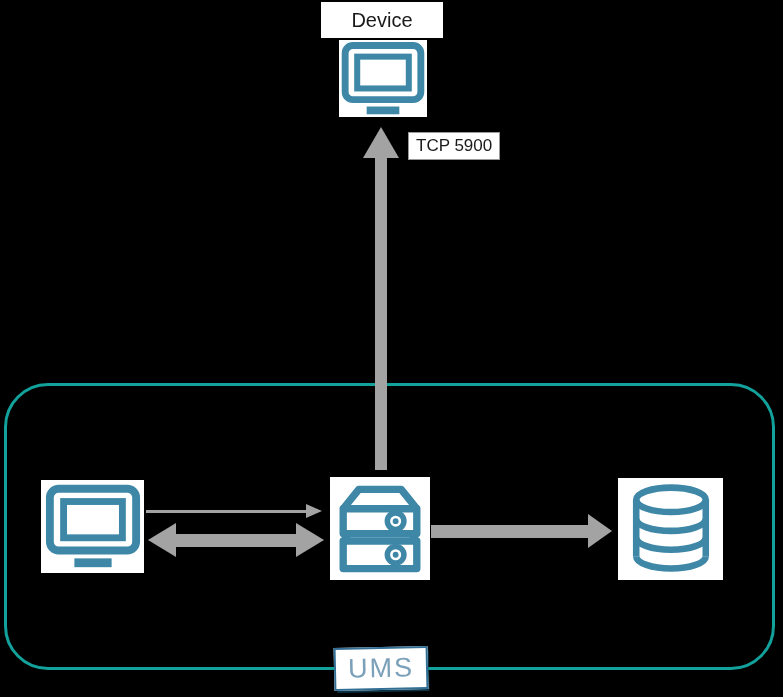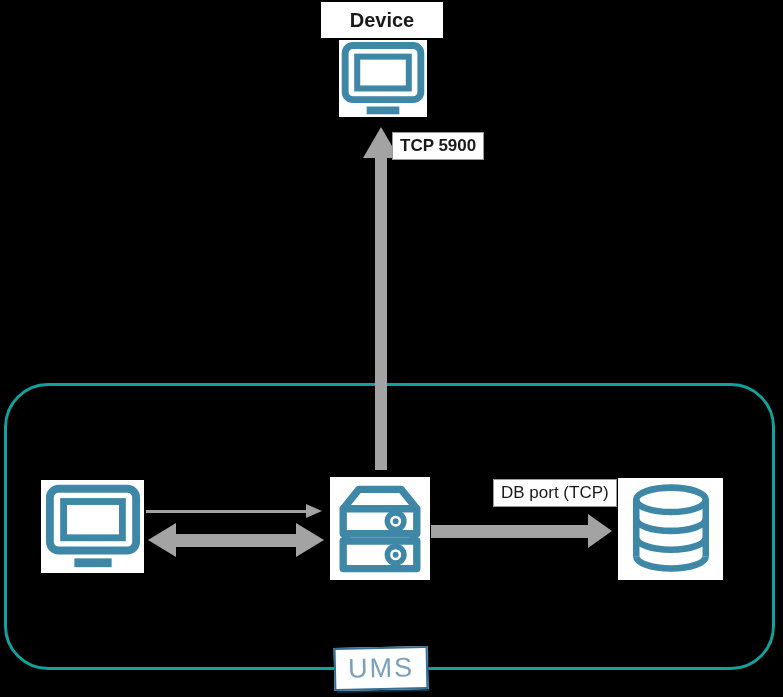--- a/index.html
+++ b/index.html
@@ -12,29 +12,29 @@
     display:flex;align-items:center;justify-content:center;z-index:6;}
   .icon-box svg{display:block;}
   .device-icon{left:339px;top:40px;width:88px;height:77px;}
   .console-icon{left:41px;top:480px;width:103px;height:93px;}
   .server-icon{left:330px;top:477px;width:100px;height:103px;}
   .db-icon{left:618px;top:478px;width:105px;height:102px;}
   
   .device-label{
     position:absolute;left:321px;top:2px;width:122px;height:36px;background:#fff;
     color:var(--label-text,#1a1a1a);font-size:20px;display:flex;align-items:center;
-    justify-content:center;z-index:7;font-weight:bold;
+    justify-content:center;z-index:7;
   }
   
   .conn-label{
     position:absolute;background:var(--label-bg,#fff);color:var(--label-text,#1a1a1a);
     border:1px solid var(--label-border,#999);font-size:17px;line-height:1;
     padding:4px 7px 5px 7px;z-index:8;white-space:nowrap;
   }
-  .tcp5900{left:392px;top:132px;font-weight:bold;}
+  .tcp5900{left:408px;top:132px;}
   .tcp8443{left:243px;top:461px;}
   .dbport{left:493px;top:479px;}
   
   .ums-container{
     position:absolute;left:4px;top:383px;width:771px;height:287px;box-sizing:border-box;
     border:3px solid var(--container-teal,#12a19b);border-radius:44px;z-index:1;
   }
   .ums-label-box{
     position:absolute;left:334px;top:647px;width:94px;height:43px;background:#fff;
     border:2px solid var(--ums-box-border,#336f95);box-sizing:border-box;z-index:9;
@@ -108,21 +108,20 @@
       <rect x="10" y="65" width="80" height="30" fill="none" stroke="currentColor" stroke-width="8" stroke-linejoin="round"></rect>
       <circle cx="67" cy="43.5" r="9" fill="none" stroke="currentColor" stroke-width="6"></circle>
       <circle cx="67" cy="43.5" r="3.2" fill="currentColor"></circle>
       <circle cx="67" cy="80" r="9" fill="none" stroke="currentColor" stroke-width="6"></circle>
       <circle cx="67" cy="80" r="3.2" fill="currentColor"></circle>
     </svg>
   </div>
 
   <div class="arr r-shaft"></div>
   <div class="arr r-head"></div>
-  <div class="conn-label dbport">DB port (TCP)</div>
 
   <div class="icon-box db-icon">
     <svg width="96" height="94" viewBox="0 0 100 100">
       <ellipse cx="50" cy="19" rx="37" ry="13" fill="none" stroke="currentColor" stroke-width="7"></ellipse>
       <path d="M13 19 L13 79 M87 19 L87 79" fill="none" stroke="currentColor" stroke-width="7"></path>
       <path d="M13 39 A37 13 0 0 0 87 39" fill="none" stroke="currentColor" stroke-width="7"></path>
       <path d="M13 59 A37 13 0 0 0 87 59" fill="none" stroke="currentColor" stroke-width="7"></path>
       <path d="M13 79 A37 13 0 0 0 87 79" fill="none" stroke="currentColor" stroke-width="7"></path>
     </svg>
   </div>

